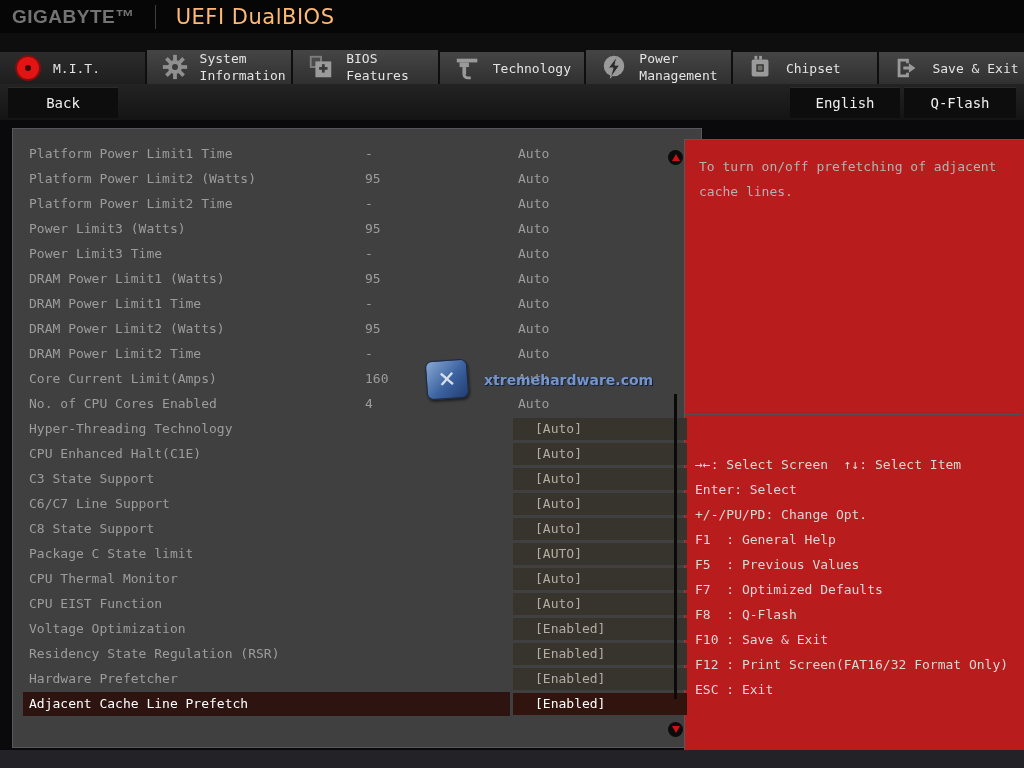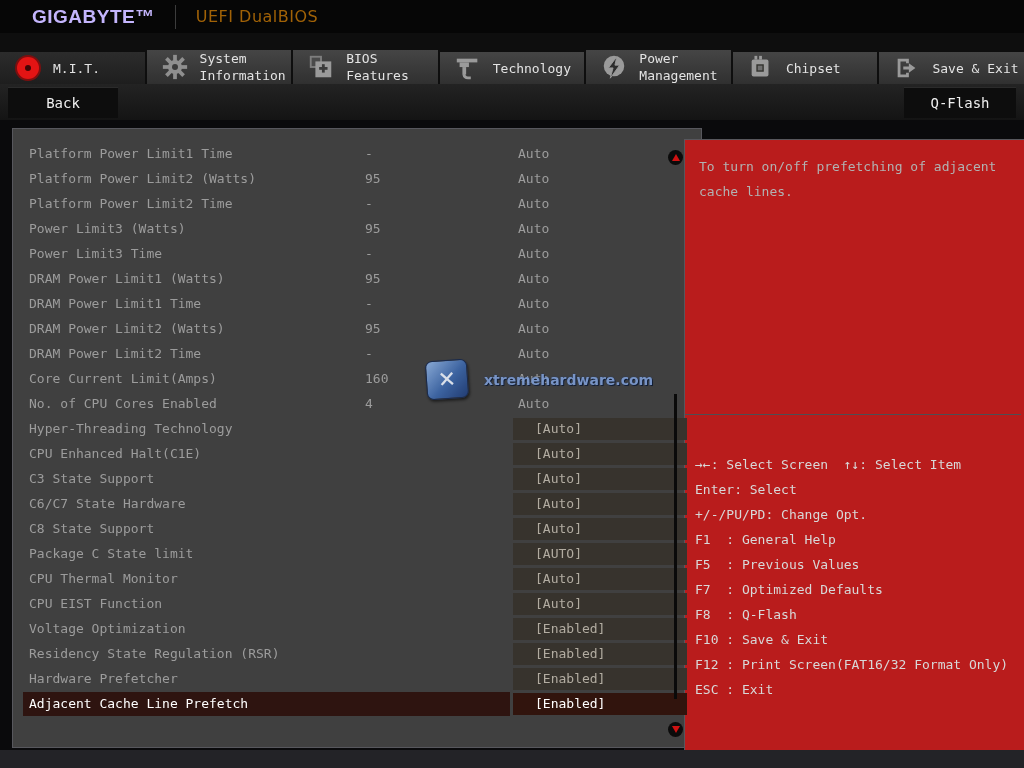--- a/index.html
+++ b/index.html
@@ -3,23 +3,23 @@
 <meta charset="utf-8">
 <style>
   html,body{margin:0;padding:0;background:#000;}
   #root{position:relative;width:1024px;height:768px;background:#0a0a0c;overflow:hidden;
         font-family:"DejaVu Sans Mono", monospace;}
 
   
   #topbar{position:absolute;left:0;top:0;width:1024px;height:33px;background:#060606;
           display:flex;align-items:center;}
   #brand{font-family:"Liberation Sans",sans-serif;font-weight:bold;font-style:normal;
-         font-size:19px;color:#c4b5fd;letter-spacing:.5px;padding-left:32px;}
+         font-size:19px;color:#737373;letter-spacing:.5px;padding-left:12px;}
   #topdiv{width:1px;height:24px;background:#3c3c3c;margin:0 20px;}
-  #apptitle{font-family:"DejaVu Sans",sans-serif;font-size:16px;color:#a16207;letter-spacing:.5px;}
+  #apptitle{font-family:"DejaVu Sans",sans-serif;font-size:21px;color:#fdba74;letter-spacing:.5px;}
 
   
   #tabs{position:absolute;left:0;top:33px;width:1024px;height:51px;background:#0e0e0e;
         display:flex;gap:2px;align-items:flex-end;}
   .tab{flex:1 1 0;display:flex;align-items:center;cursor:default;
        background:linear-gradient(#454545,#303030);}
   .tab.active{background:linear-gradient(#2c2c2c,#1e1e1e);}
   .ticon{width:32px;height:32px;margin-left:12px;margin-right:9px;flex:none;
          display:flex;align-items:center;justify-content:center;}
   .tlabel{font-size:13px;line-height:17px;color:#e3e3e3;white-space:normal;max-width:96px;}
@@ -176,20 +176,21 @@
             <path d="M5 5 h12 v5 h-3 v-2 H8 v14 h6 v-2 h3 v5 H5 Z" fill="#9a9a9a"></path>
             <path d="M17 10 l7 5 -7 5 v-3.4 h-6 v-3.2 h6 Z" fill="#9a9a9a"></path>
           </svg>
         </span>
         <span class="tlabel">Save &amp; Exit</span>
       </div>
     </div>
 
   <div id="subbar">
     <div class="btn" id="back-btn">Back</div>
+    <div class="btn" id="english-btn">English</div>
     <div class="btn" id="qflash-btn">Q-Flash</div>
   </div>
 
   <div id="lpanel">
     <div id="settings-list">
         <div class="srow">
           <span class="lbl">Platform Power Limit1 Time</span>
           <span class="c2">-</span>
           <span class="c3">Auto</span>
         </div>
@@ -249,21 +250,21 @@
         </div>
         <div class="srow">
           <span class="lbl">CPU Enhanced Halt(C1E)</span>
           <span class="vbox">[Auto]</span>
         </div>
         <div class="srow">
           <span class="lbl">C3 State Support</span>
           <span class="vbox">[Auto]</span>
         </div>
         <div class="srow">
-          <span class="lbl">C6/C7 State Hardware</span>
+          <span class="lbl">C6/C7 Line Support</span>
           <span class="vbox">[Auto]</span>
         </div>
         <div class="srow">
           <span class="lbl">C8 State Support</span>
           <span class="vbox">[Auto]</span>
         </div>
         <div class="srow">
           <span class="lbl">Package C State limit</span>
           <span class="vbox">[AUTO]</span>
         </div>

